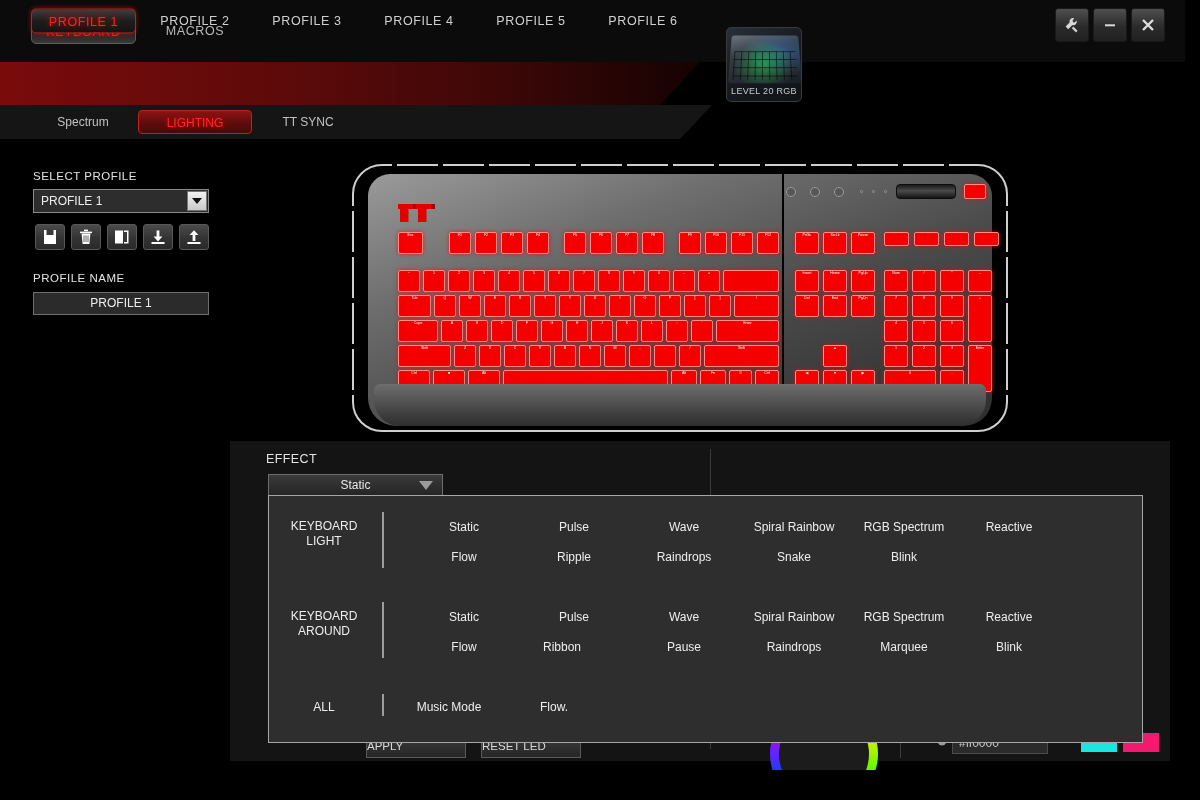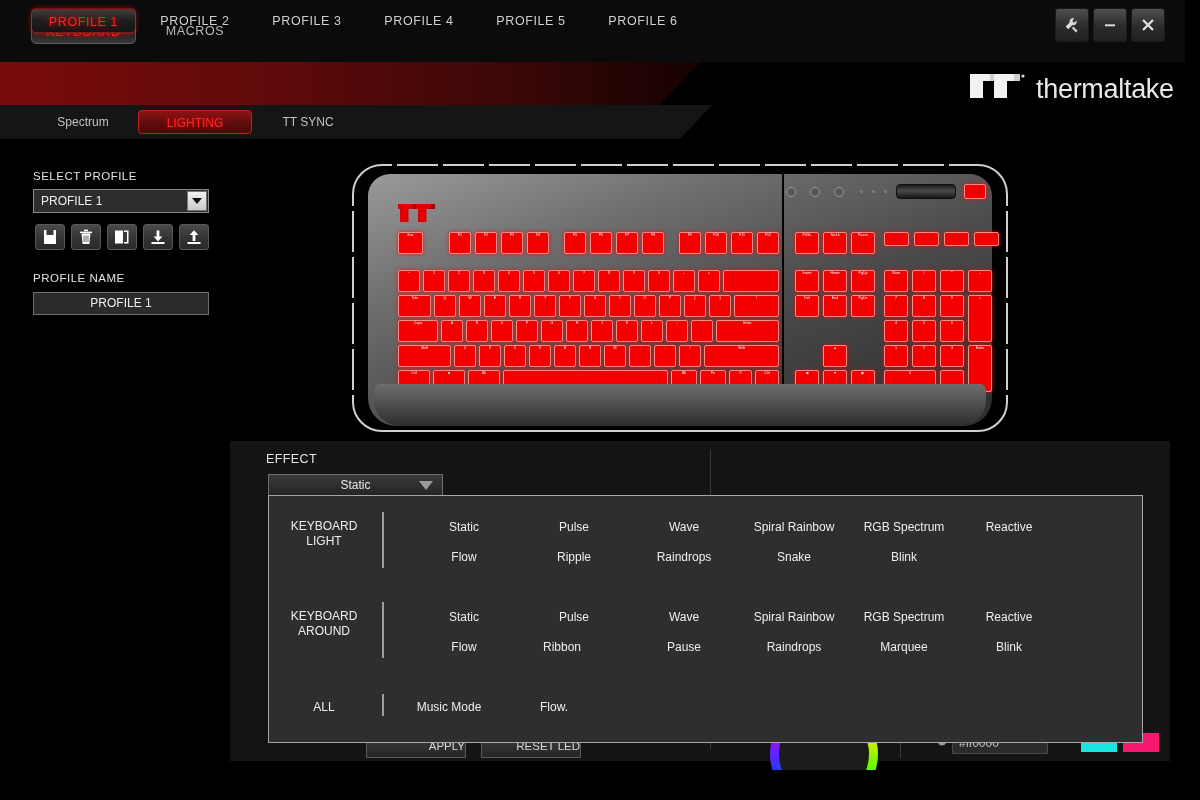--- a/index.html
+++ b/index.html
@@ -256,21 +256,21 @@
   .colorwheel::after {
     content:""; position:absolute; left:9px; top:9px; right:9px; bottom:9px;
     border-radius:50%; background:#1c1c1c;
   }
 
   
   .botbtn {
     position: absolute; top: 734px; height: 24px; width: 100px;
     background: linear-gradient(to bottom,#3c3c3c,#262626);
     border: 1px solid #5a5a5a;
-    font-size: 11.5px; color: #d8d8d8; text-align: right; line-height: 22px;
+    font-size: 11.5px; color: #d8d8d8; text-align: left; line-height: 22px;
     cursor: pointer;
   }
   #btn-apply { left: 366px; }
   #btn-reset-led { left: 481px; }
   .hex-field {
     position: absolute; left: 952px; top: 732px; width: 96px; height: 22px;
     background: #2b2b2b; border: 1px solid #4b4b4b;
     font-size: 12px; color: #c9c9c9; line-height: 20px; padding-left: 6px;
   }
   .drop-icon { position: absolute; left: 936px; top: 734px; }
@@ -294,20 +294,24 @@
 <body>
 
 <div id="app">
 
 
   <div class="topbar"></div>
 
   <div class="maintab active" id="tab-keyboard">KEYBOARD</div>
   <div class="maintab" id="tab-macros">MACROS</div>
 
+  <div class="device-thumb">
+    <div class="kb-img"></div>
+    <div class="thumb-label">LEVEL 20 RGB</div>
+  </div>
 
   <div class="winbtn" id="btn-settings">
     <svg width="18" height="18" viewBox="0 0 18 18">
       <path d="M11.2 2.2a3.6 3.6 0 0 0-4.6 4.4l-4 4 2.6 2.6 4-4a3.6 3.6 0 0 0 4.4-4.6l-2 2-1.6-.4-.4-1.6z" fill="#d8d8d8"></path>
       <path d="M10.4 10.6l4.2 4.2-1.6 1.6-4.2-4.2z" fill="#cccccc"></path>
     </svg>
   </div>
   <div class="winbtn" id="btn-minimize">
     <svg width="16" height="16" viewBox="0 0 16 16">
       <rect x="3" y="7.3" width="10" height="2" fill="#d8d8d8"></rect>
@@ -327,30 +331,20 @@
   <div class="ptab" style="left:260px;width:94px">PROFILE 3</div>
   <div class="ptab" style="left:372px;width:94px">PROFILE 4</div>
   <div class="ptab" style="left:484px;width:94px">PROFILE 5</div>
   <div class="ptab" style="left:596px;width:94px">PROFILE 6</div>
 
   <div class="subbar"></div>
   <div class="stab" style="left:43px;width:80px;top:122px">Spectrum</div>
   <div class="stab active" style="left:138px;width:114px;top:122px">LIGHTING</div>
   <div class="stab" style="left:268px;width:80px;top:122px">TT SYNC</div>
 
-  <div class="brand">
-    <svg width="62" height="30" viewBox="0 0 62 30">
-      <path d="M2 4 L22 4 L22 11 L15 11 L15 28 L2 28 Z" fill="#f2f2f2"></path>
-      <path d="M22 4 L26 4 L26 11 L22 11 Z" fill="#cfcfcf"></path>
-      <path d="M26 4 L46 4 L46 11 L39 11 L39 28 L26 28 Z" fill="#f2f2f2"></path>
-      <path d="M46 4 L52 4 L52 11 L46 11 Z" fill="#cfcfcf"></path>
-      <circle cx="55" cy="6" r="1.6" fill="#e0e0e0"></circle>
-    </svg>
-    <div class="brand-text">thermaltake</div>
-  </div>
 
   <div class="lbl" id="label-select-profile">SELECT PROFILE</div>
   <div class="dropdown">
     <span>PROFILE 1</span>
     <span class="arrowbox">
         <i class="caret-dn"></i>
       </span>
   </div>
 
   <div class="iconbtn" style="left:35px">

